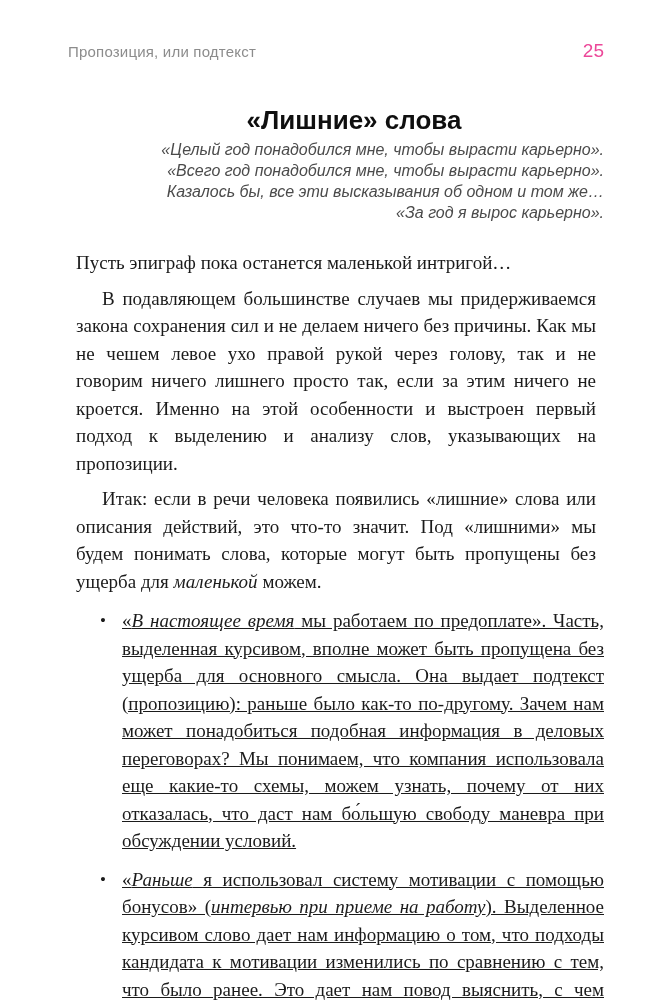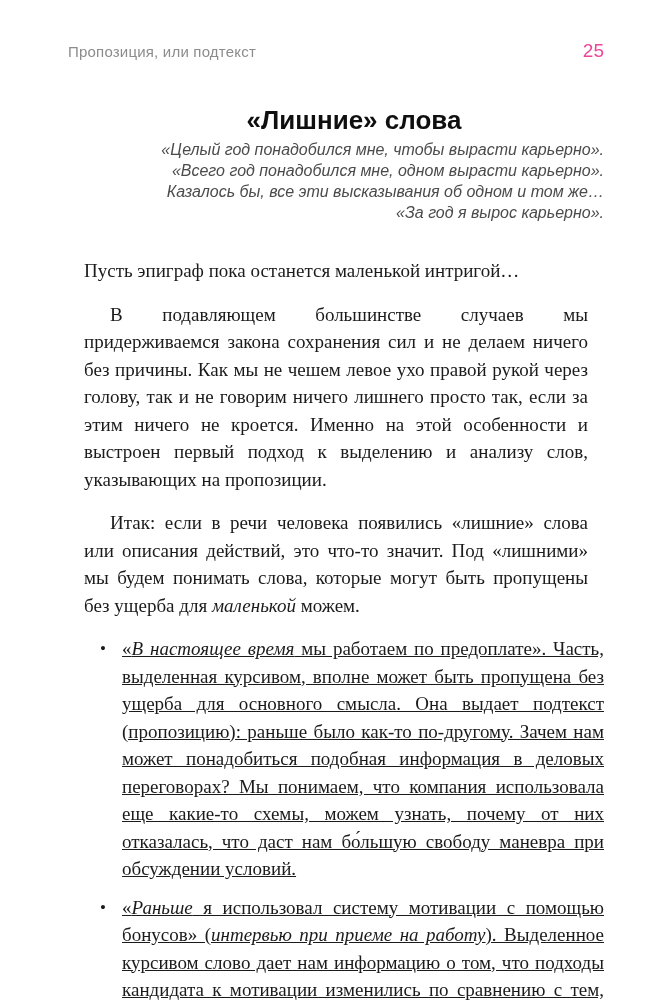--- a/index.html
+++ b/index.html
@@ -64,21 +64,21 @@
     position: absolute;
     top: 241px;
     left: 68px;
     right: 68px;
     color: #1b1b1b;
     font-size: 19px;
     line-height: 27.5px;
     text-align: justify;
   }
   .body-p {
-    margin: 16px;
+    margin: 8px;
   }
   .body-p.indent {
     text-indent: 26px;
   }
   .bullet-item {
     display: flex;
     margin-top: 11px;
     padding-left: 32px;
   }
   .bullet-item:first-of-type {
@@ -106,21 +106,21 @@
 
   <div class="header">
     <span class="running-title">Пропозиция, или подтекст</span>
     <span class="page-number">25</span>
   </div>
 
   <h1 class="section-title">«Лишние» слова</h1>
 
   <div class="epigraph">
       <div class="ep-line">«Целый год понадобился мне, чтобы вырасти карьерно».</div>
-      <div class="ep-line">«Всего год понадобился мне, одном вырасти карьерно».</div>
+      <div class="ep-line">«Всего год понадобился мне, чтобы вырасти карьерно».</div>
       <div class="ep-line">Казалось бы, все эти высказывания об одном и том же…</div>
       <div class="ep-line">«За год я вырос карьерно».</div>
     </div>
 
   <div class="content">
       <p class="body-p"><span>Пусть эпиграф пока останется маленькой интригой…</span></p>
       <p class="body-p indent"><span>В подавляющем большинстве случаев мы придерживаемся закона сохранения сил и не делаем ничего без причины. Как мы не чешем левое ухо правой рукой через голову, так и не говорим ничего лишнего просто так, если за этим ничего не кроется. Именно на этой особенности и выстроен первый подход к выделению и анализу слов, указывающих на пропозиции.</span></p>
       <p class="body-p indent"><span>Итак: если в речи человека появились «лишние» слова или описания действий, это что-то значит. Под «лишними» мы будем понимать слова, которые могут быть пропущены без ущерба для </span><em>маленькой</em><span> можем.</span></p>
       <div class="bullet-item">
         <span class="bullet-marker">•</span>

